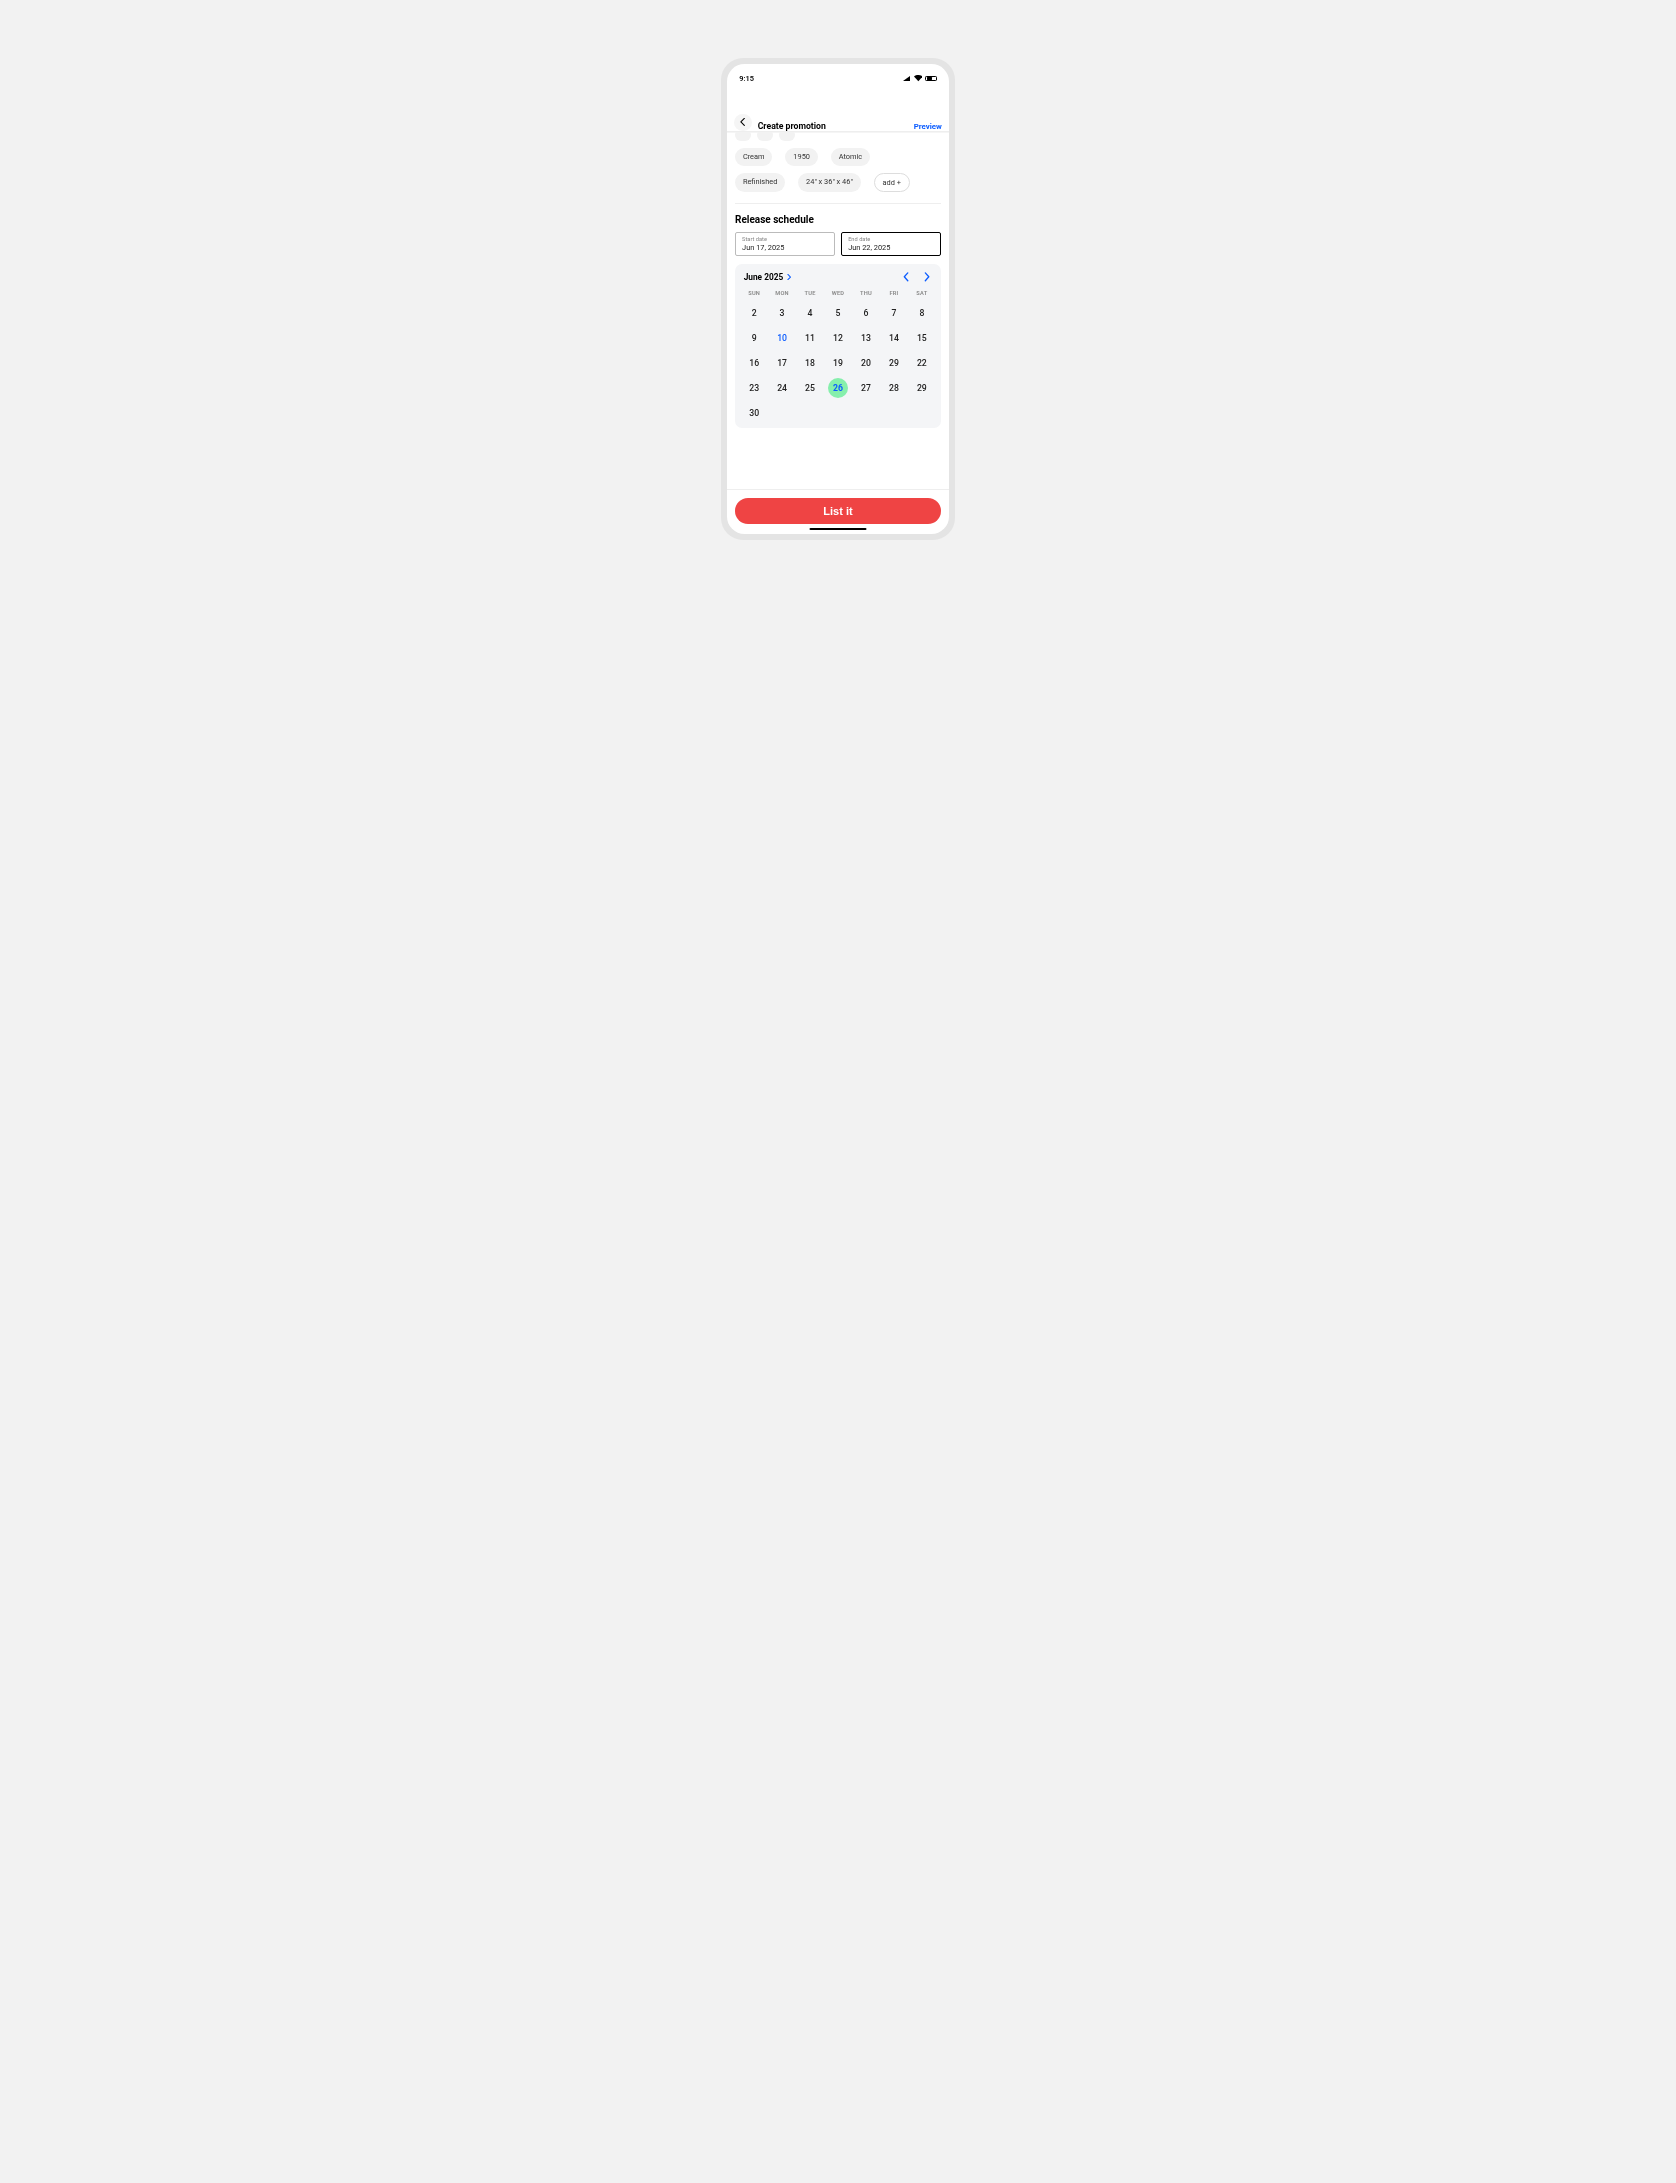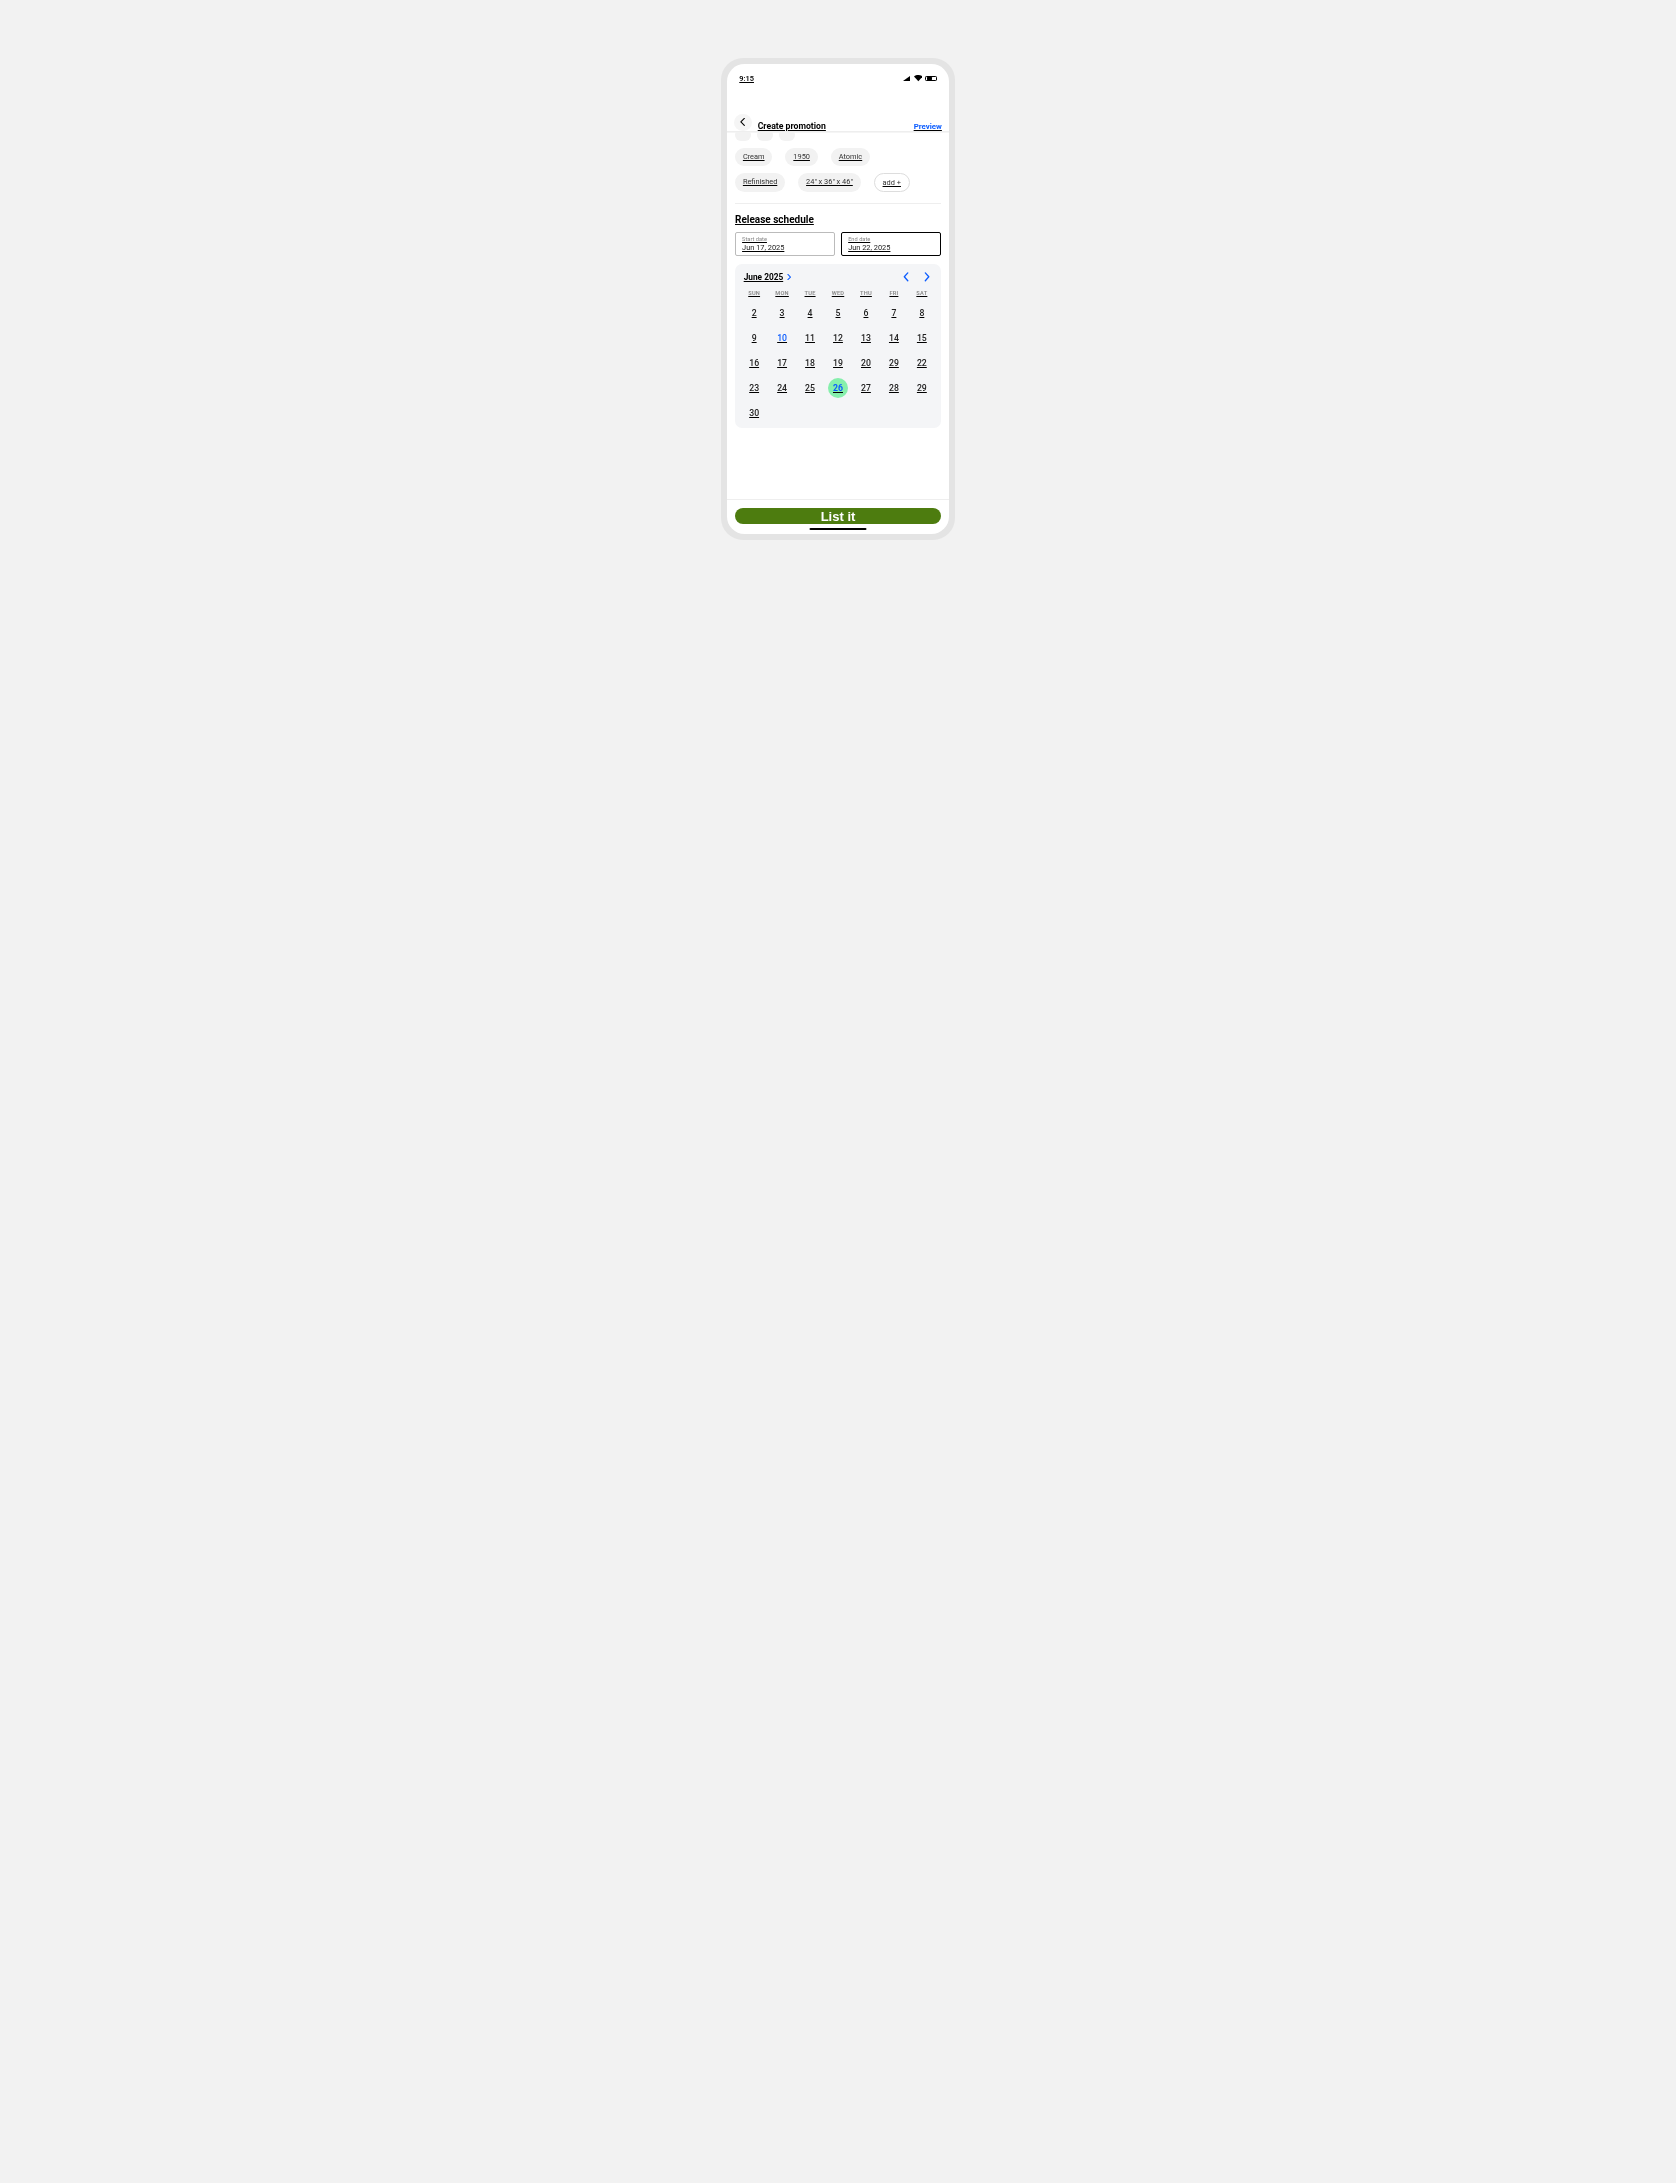--- a/index.html
+++ b/index.html
@@ -12,21 +12,20 @@
     width: 384px; height: 598px;
     margin: 0 auto;
     display:flex; align-items:center; justify-content:center;
   }
   .phone {
     width: 234px; height: 482px;
     background:#e4e4e4;
     border-radius:22px;
     padding:6.1px;
     position:relative;
-    text-decoration:underline;
   }
   .screen {
     width:100%; height:100%;
     background:#fff;
     border-radius:17.5px;
     overflow:hidden;
     display:flex; flex-direction:column;
     position:relative;
   }
   
@@ -111,22 +110,22 @@
     width:20px; height:20px; border-radius:50%;
     background:#86efac; color:#0b5cff; font-weight:700;
   }
 
   
   .footer {
     border-top:0.4px solid #eee;
     padding:8.7px 7.9px 9.6px 7.9px;
   }
   .primary-btn {
-    width:100%; height:16px; border:none; border-radius:13px;
-    background:#4d7c0f; color:#fff; font-size:13px; font-weight:700;
+    width:100%; height:26px; border:none; border-radius:13px;
+    background:#ef4444; color:#fff; font-size:11px; font-weight:700;
     cursor:pointer;
   }
   .home-indicator {
     position:absolute; bottom:3.5px; left:50%; transform:translateX(-50%);
     width:57px; height:2.2px; background:#000; border-radius:1.3px;
   }
 </style>
 </head>
 <body>
 

